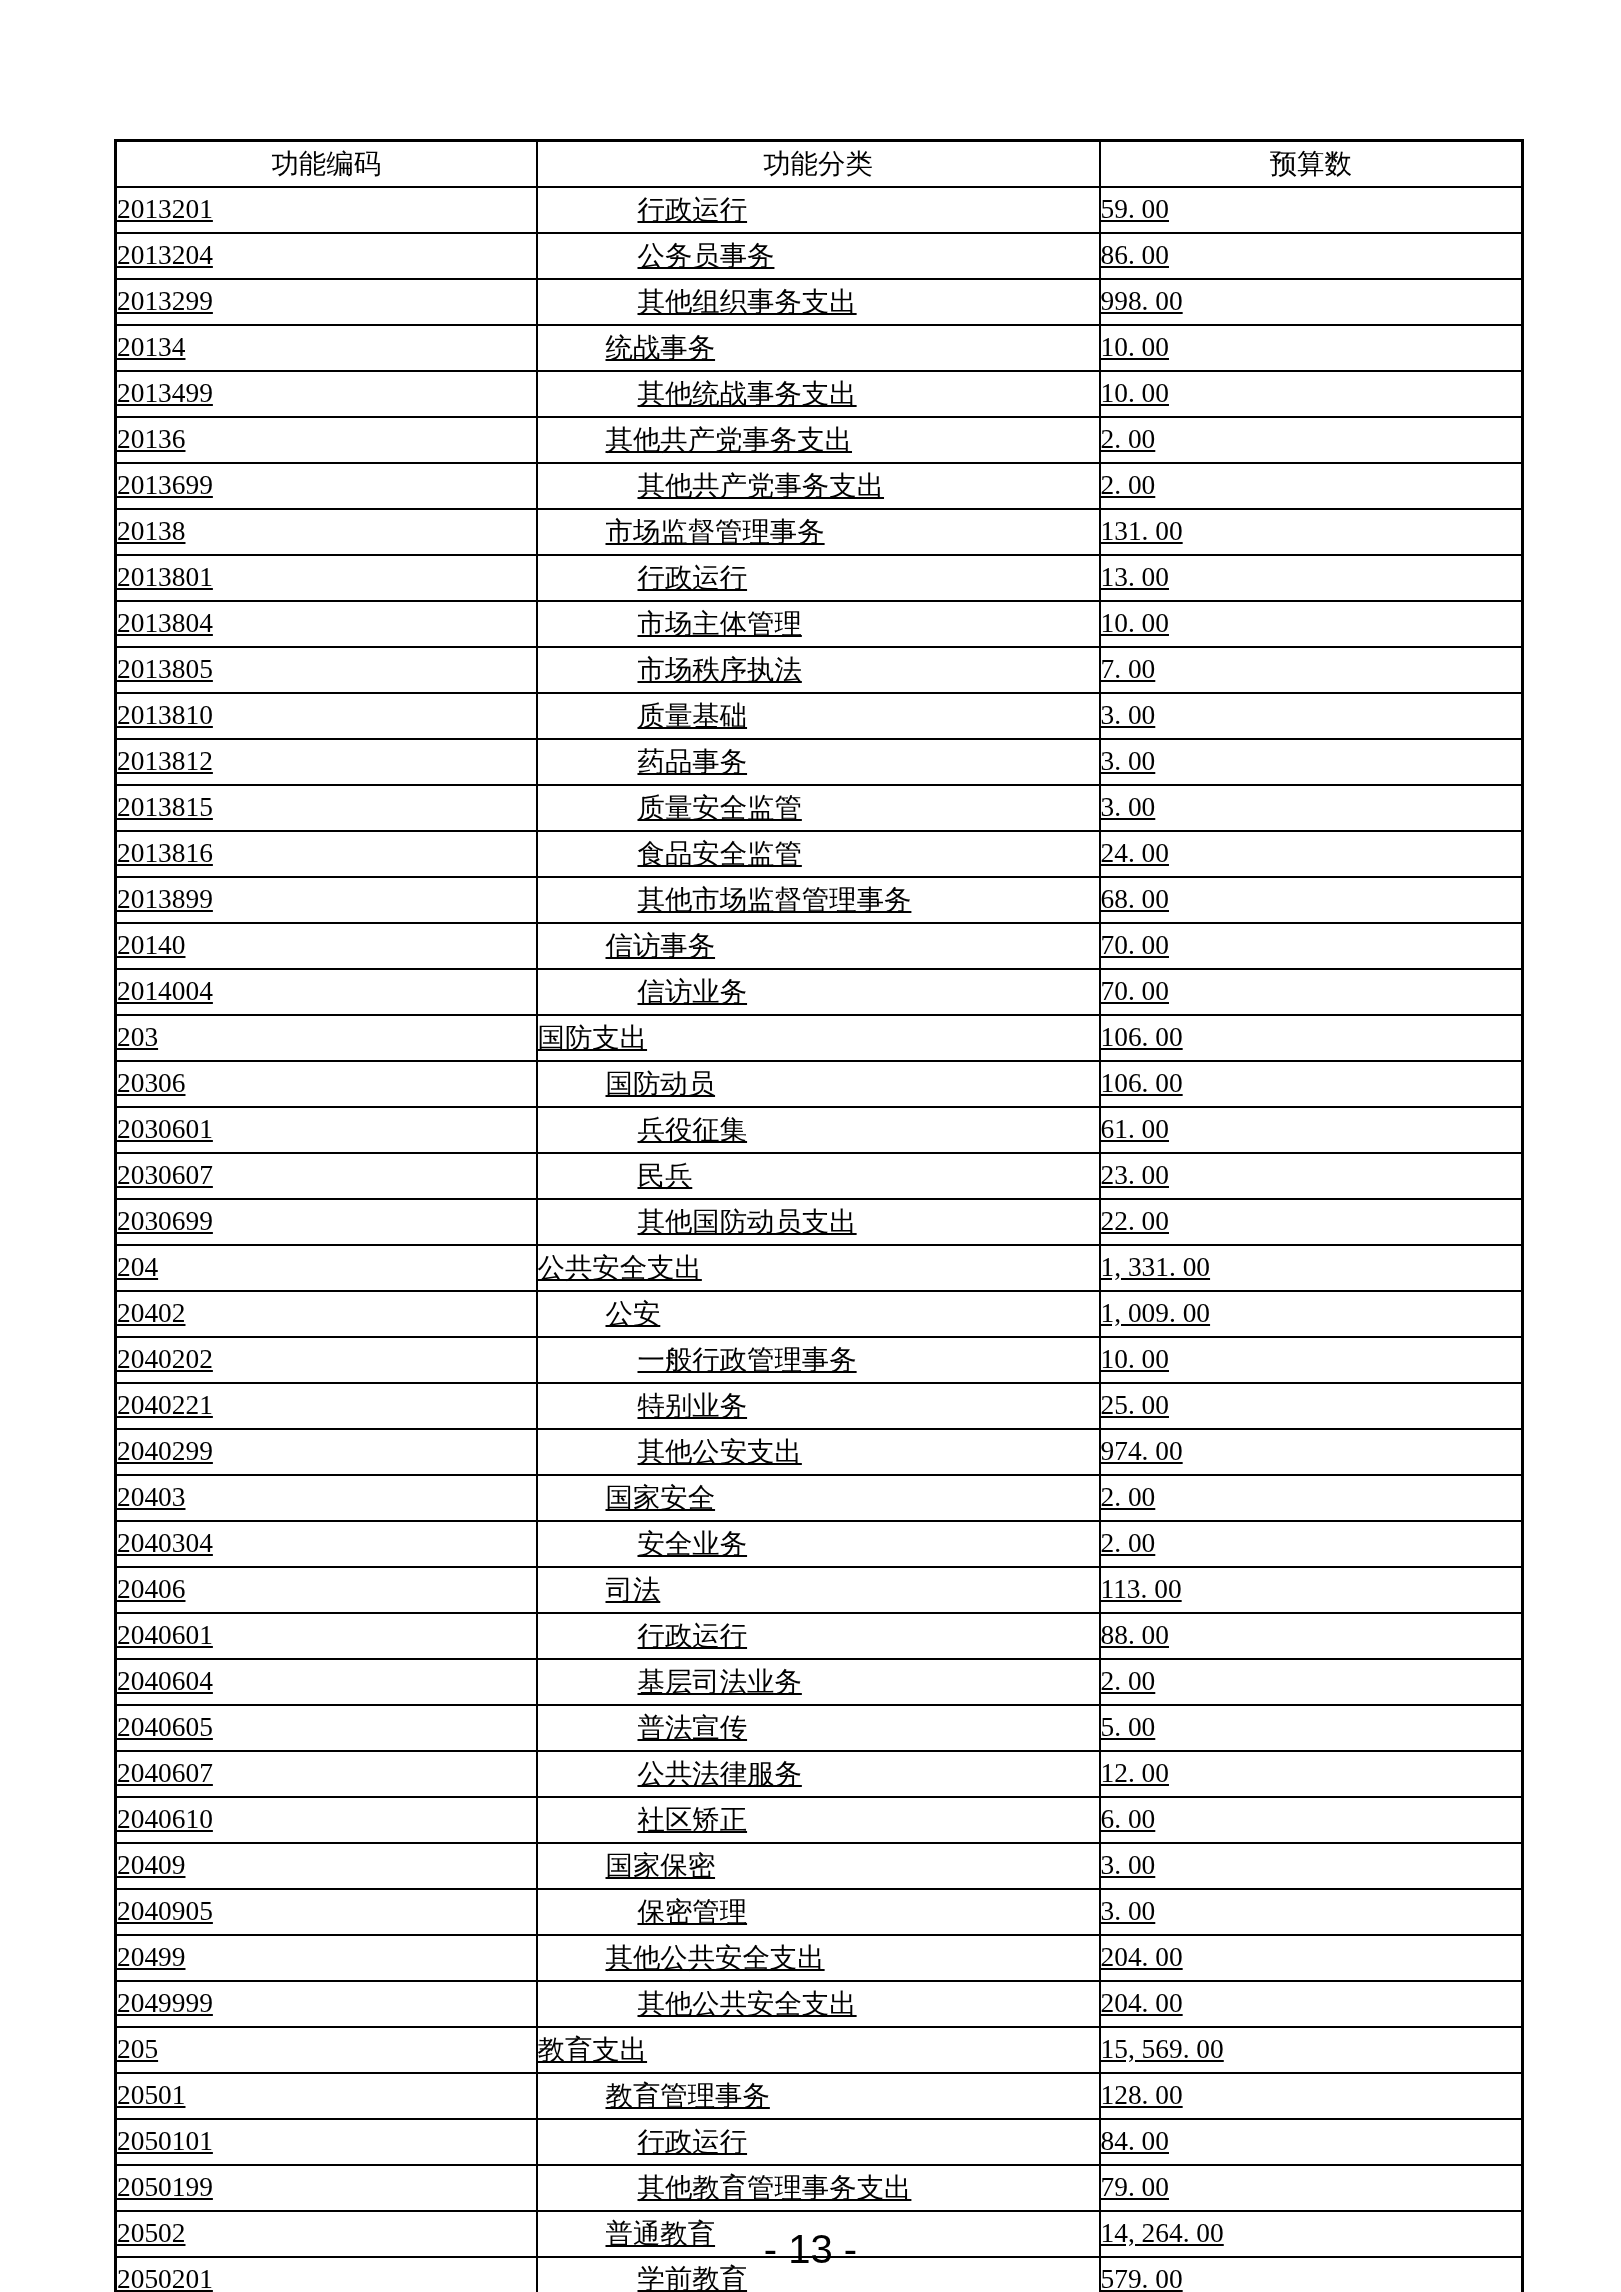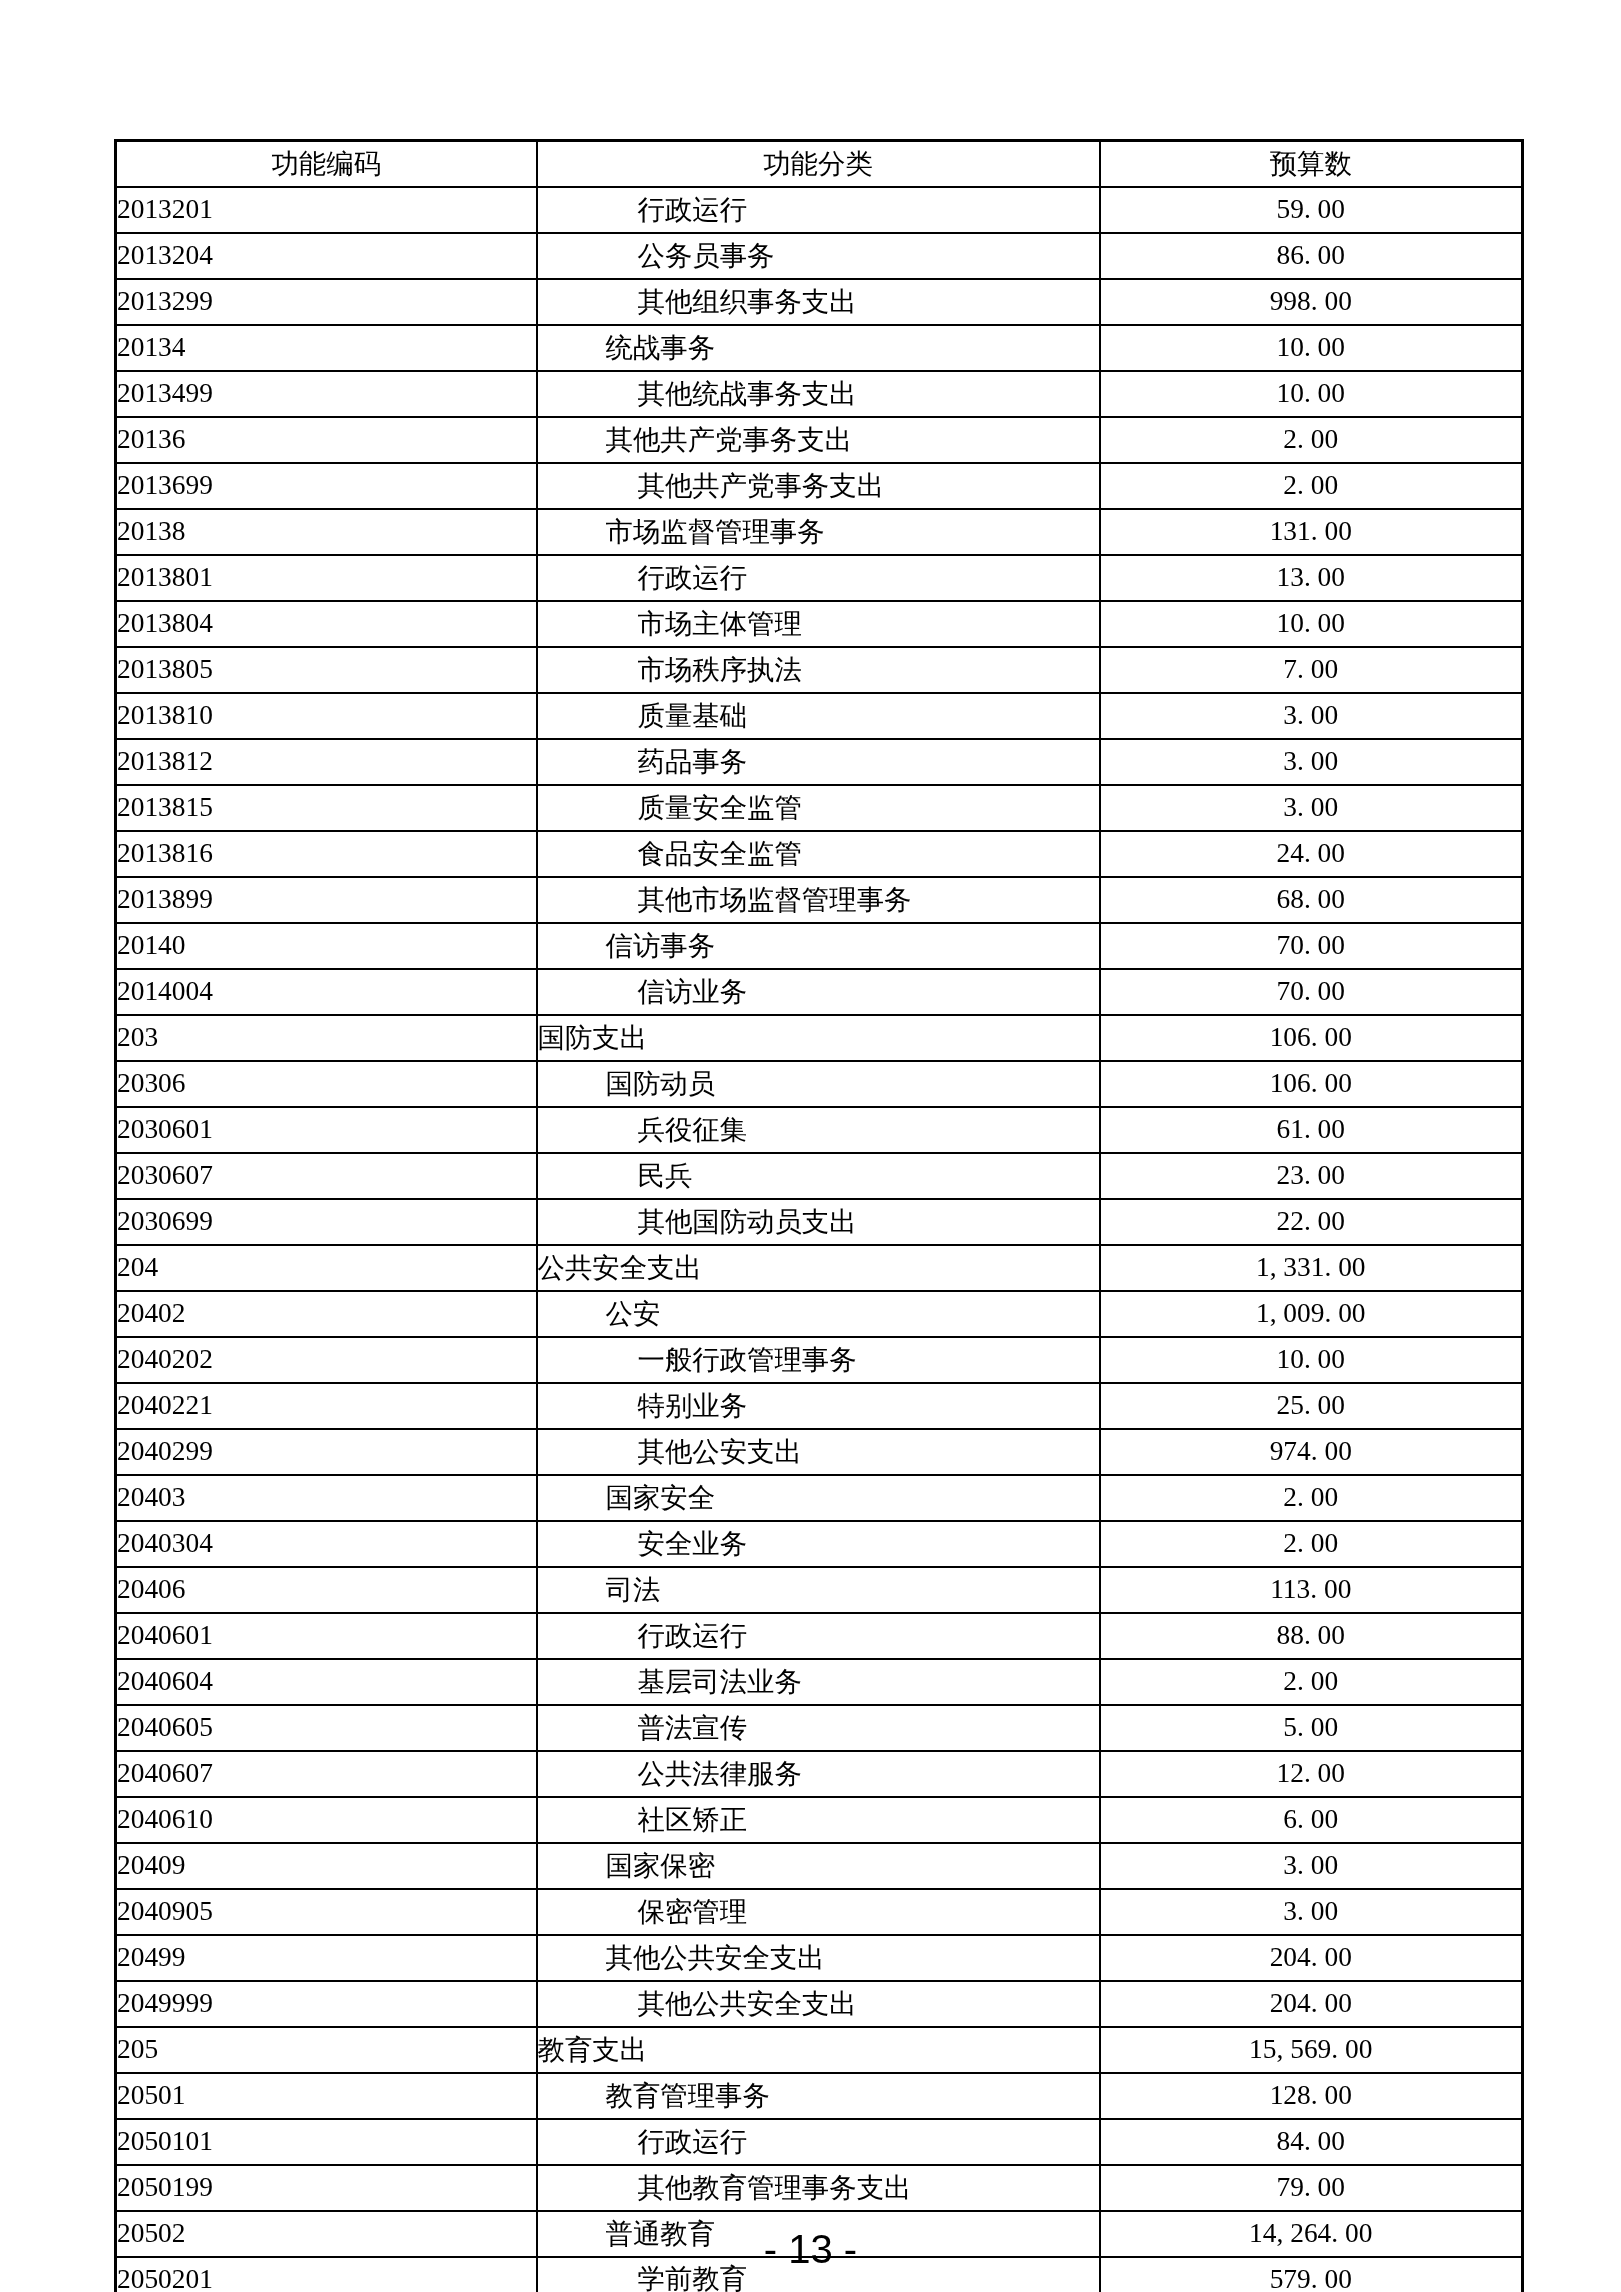--- a/index.html
+++ b/index.html
@@ -37,27 +37,27 @@
     font-size: 27.4px;
     font-weight: normal;
     white-space: nowrap;
     overflow: hidden;
     vertical-align: middle;
     padding: 0;
     box-sizing: border-box;
   }
   table.budget-table { border: 3.9px solid #000; }
   thead tr { height: 46px; }
-  tbody tr { height: 46px; }
+  tbody tr { height: 46px; text-decoration: underline; }
   th.header-cell { text-align: center; }
   td.code-cell { padding-left: 12.7px; text-align: left; }
   td.name-cell { text-align: left; padding-left: 17.6px; }
   td.name-cell.level-1 { padding-left: 68px; }
   td.name-cell.level-2 { padding-left: 100px; }
-  td.value-cell { text-align: center; padding-right: 5.9px; }
+  td.value-cell { text-align: left; padding-right: 5.9px; }
   .page-number {
     position: absolute;
     left: 0;
     top: 2227px;
     width: 1621px;
     text-align: center;
     font-family: "Liberation Sans", "DejaVu Sans", sans-serif;
     font-size: 40px;
     color: #000000;
   }

